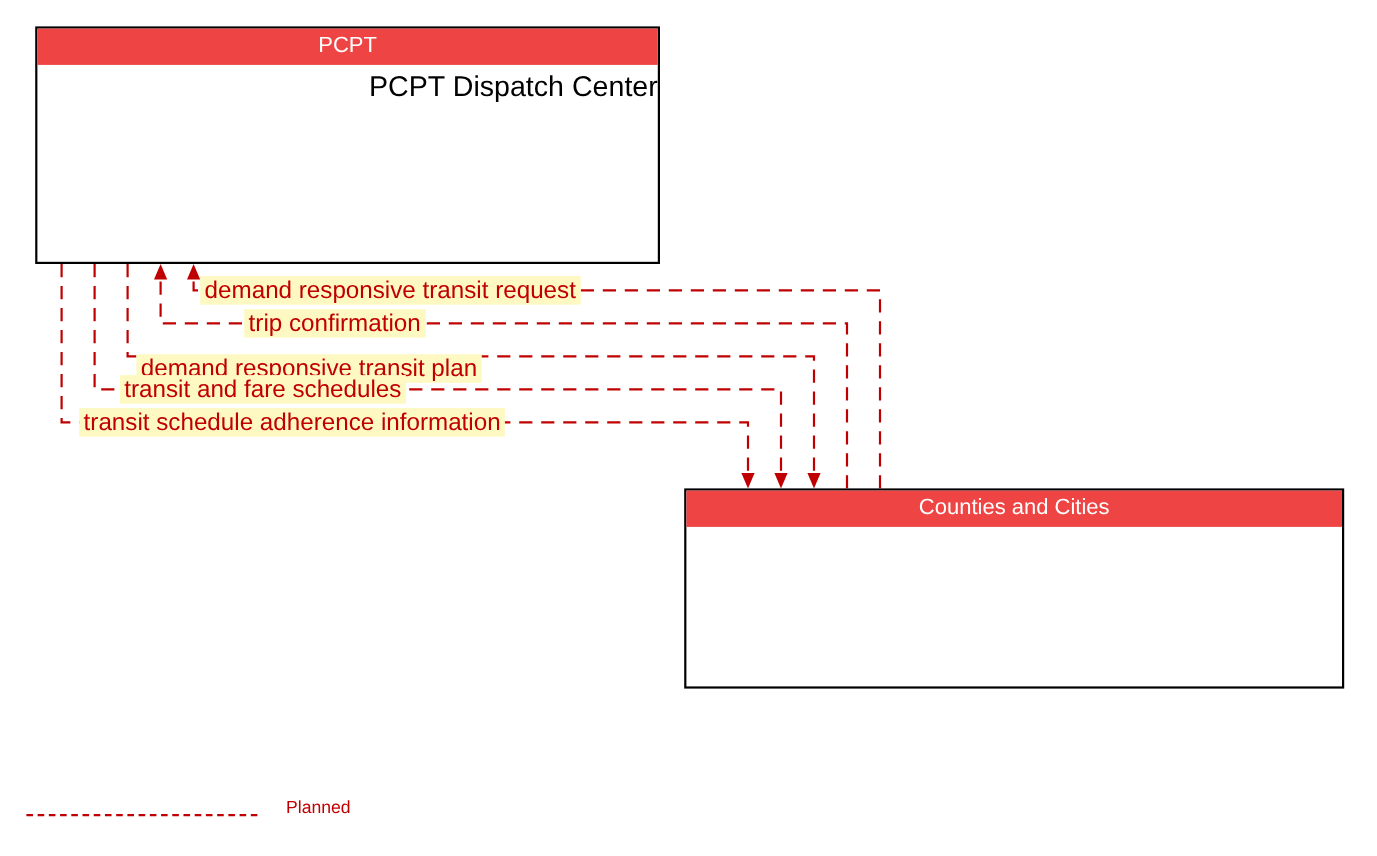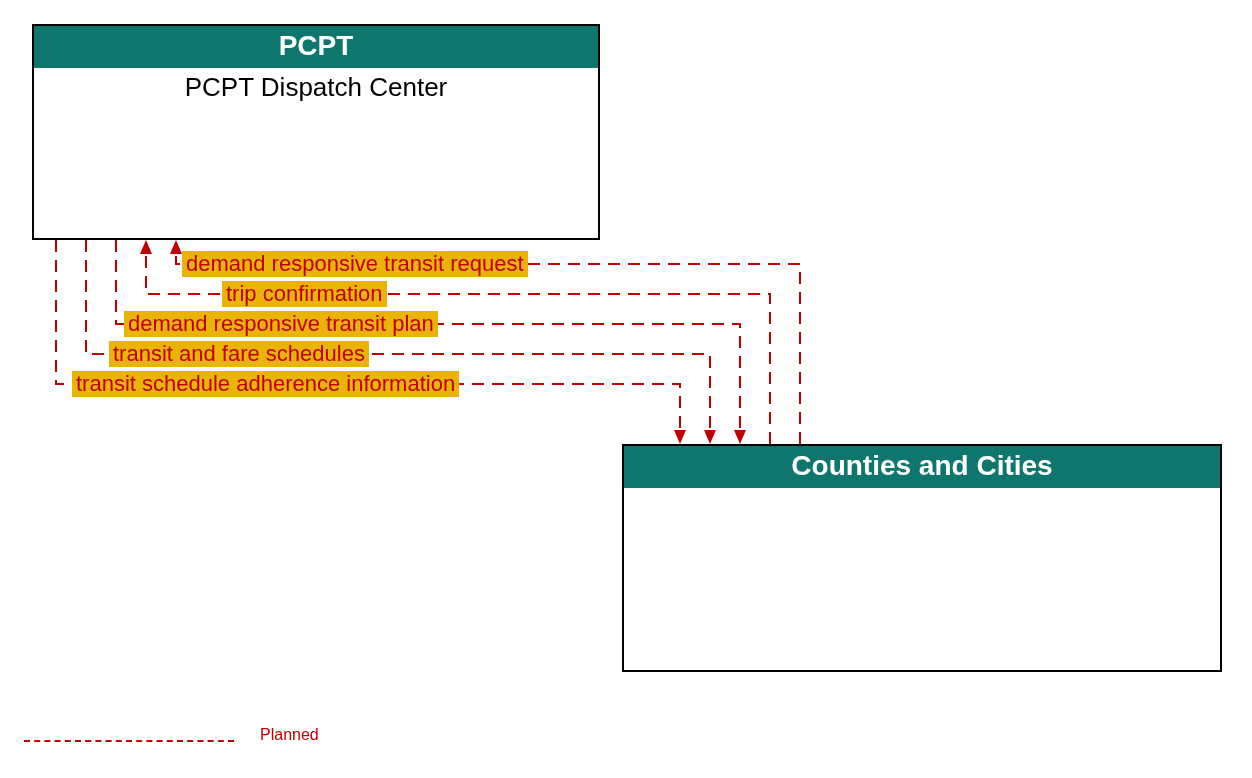--- a/index.html
+++ b/index.html
@@ -12,38 +12,38 @@
     position: relative;
     overflow: hidden;
   }
   .box {
     position: absolute;
     border: 2px solid #000;
     background: #fff;
     box-sizing: border-box;
   }
   .box-header {
-    background: #0f766e;
+    background: #ef4444;
     color: #fff;
     text-align: center;
-    font-size: 28px;
+    font-size: 20px;
     padding: 4px 0 6px 0;
-    font-weight: bold;
+    font-weight: normal;
   }
   .box-title {
     color: #000;
-    text-align: center;
+    text-align: right;
     font-size: 26px;
     padding: 4px 0 0 0;
   }
   .flow-label {
     position: absolute;
     color: #c00000;
     font-size: 22px;
-    background: #eab308;
+    background: #fef9c3;
     padding: 0 4px;
     white-space: nowrap;
   }
   .legend-line {
     position: absolute;
     border-top: 2px dashed #c00000;
   }
   .legend-text {
     position: absolute;
     color: #c00000;
@@ -68,21 +68,21 @@
   }
 </style>
 </head>
 <body>
 
 <div class="box" style="left:32px; top:24px; width:568px; height:216px;">
   <div class="box-header">PCPT</div>
   <div class="box-title">PCPT Dispatch Center</div>
 </div>
 
-<div class="box" style="left:622px; top:444px; width:600px; height:228px;">
+<div class="box" style="left:622px; top:444px; width:600px; height:182px;">
   <div class="box-header">Counties and Cities</div>
 </div>
 
 <svg class="flows">
 
   <path d="M 800 444 L 800 264 L 176 264 L 176 252"></path>
   <polygon points="176,240 170,254 182,254"></polygon>
 
   <path d="M 770 444 L 770 294 L 146 294 L 146 252"></path>
   <polygon points="146,240 140,254 152,254"></polygon>
@@ -94,20 +94,20 @@
   <polygon points="710,444 704,430 716,430"></polygon>
 
   <path d="M 56 240 L 56 384 L 680 384 L 680 432"></path>
   <polygon points="680,444 674,430 686,430"></polygon>
 </svg>
 
 <span class="flow-label" style="left:182px; top:251px;">demand responsive transit request</span>
 
 <span class="flow-label" style="left:182px; top:281px;margin-left:40px;">trip confirmation</span>
 
-<span class="flow-label" style="left:124px; top:311px;">demand responsive transit plan</span>
+<span class="flow-label" style="left:124px; top:322px;">demand responsive transit plan</span>
 
 <span class="flow-label" style="left:109px; top:341px;">transit and fare schedules</span>
 
 <span class="flow-label" style="left:72px; top:371px;text-align:right;">transit schedule adherence information</span>
 
 <div class="legend-line" style="left:24px; top:740px; width:210px;"></div>
 <span class="legend-text" style="left:260px; top:726px;">Planned</span>
 
 </body></html>

